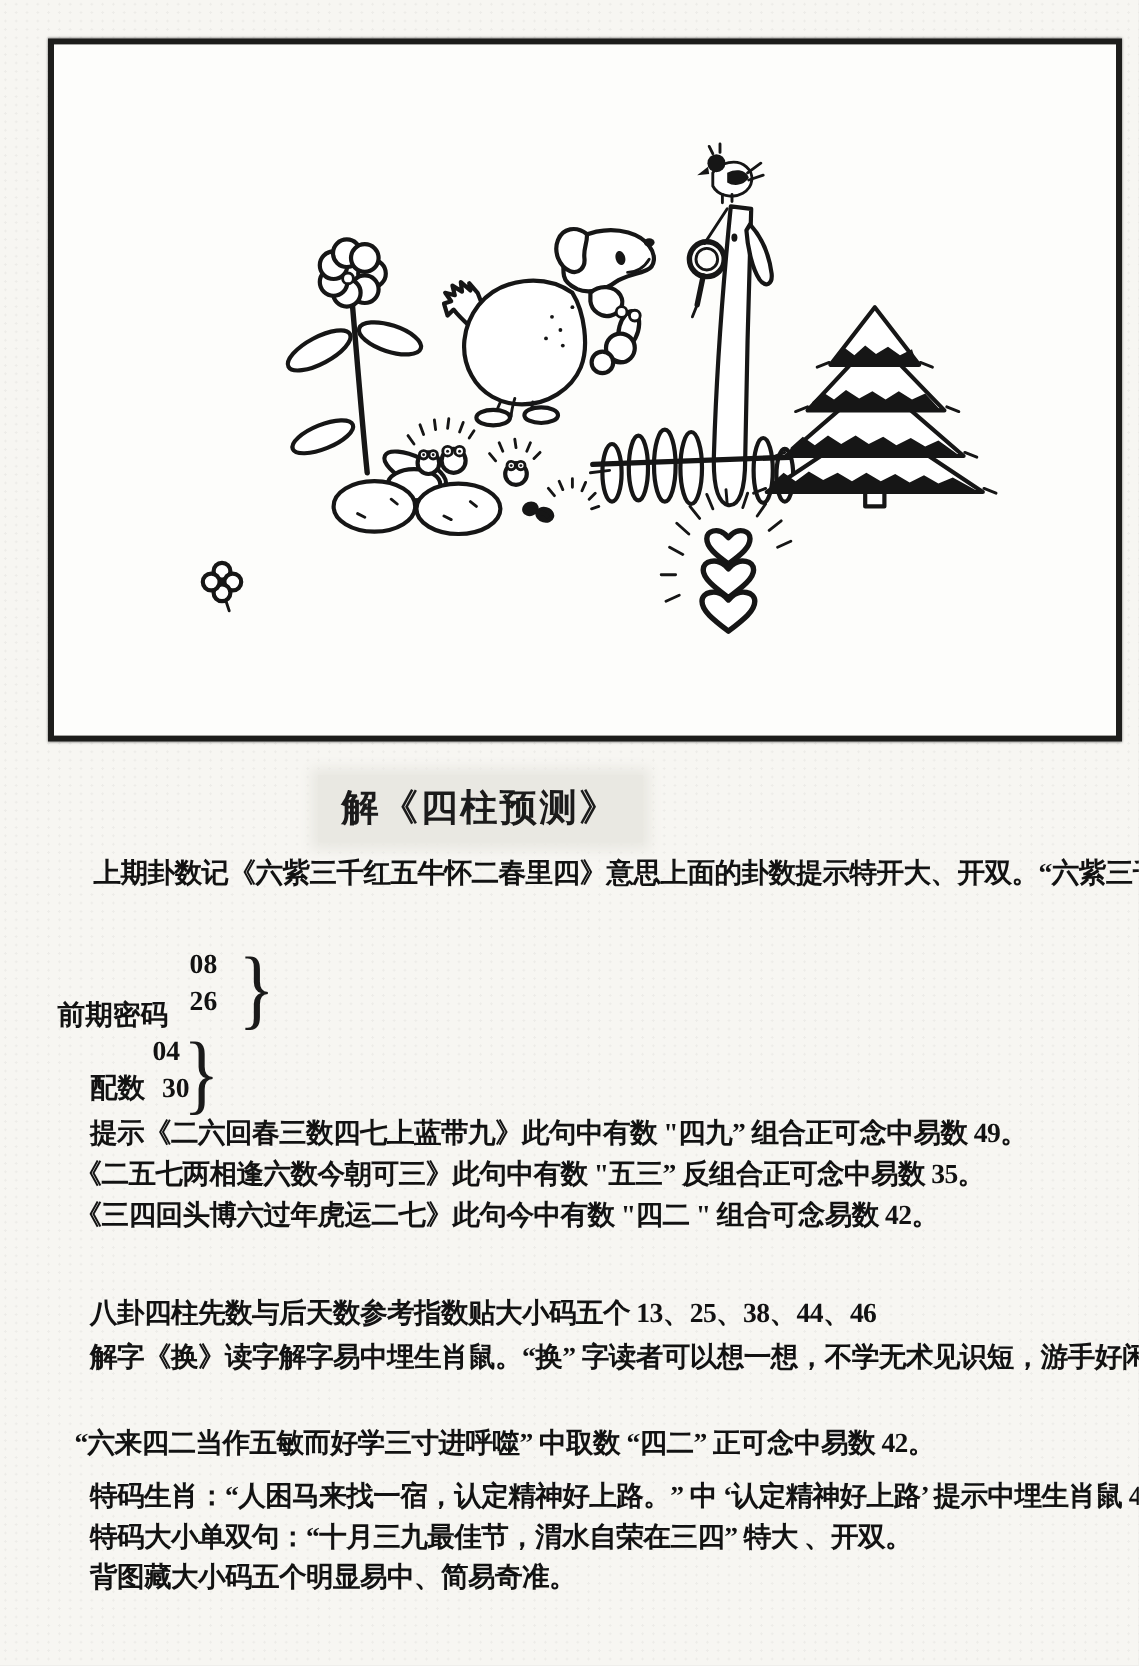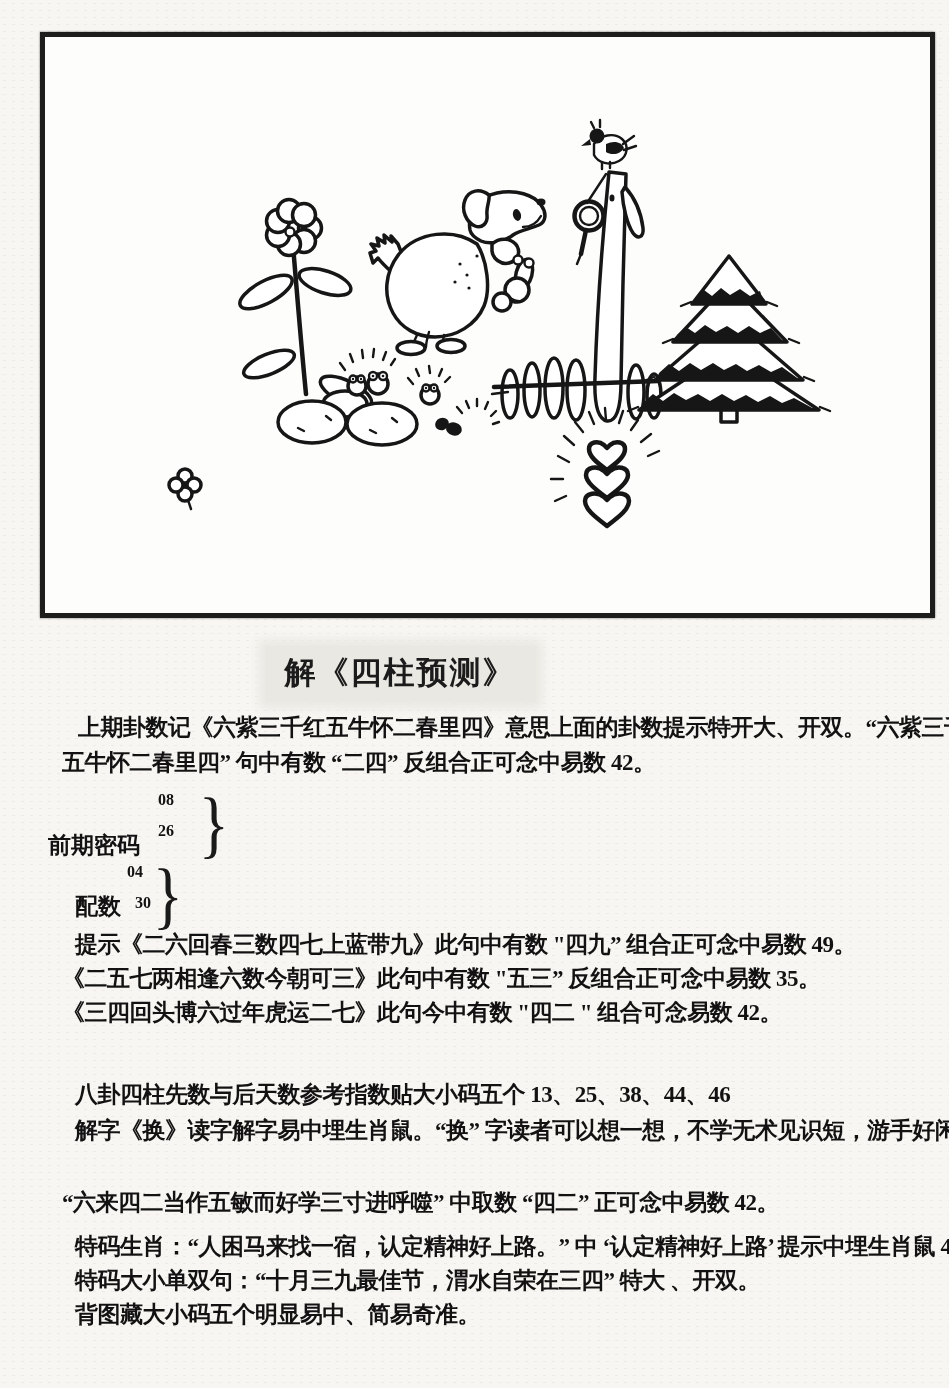--- a/index.html
+++ b/index.html
@@ -51,21 +51,21 @@
   .tline{
     position:absolute;
     font-size:23px;font-weight:600;letter-spacing:-0.5px;
     white-space:nowrap;color:#121212;
     line-height:30px;
   }
   .l-flush{left:62px;}
   .l-ind{left:75px;}
   
   .cb-label{position:absolute;font-size:23px;font-weight:600;color:#121212;white-space:nowrap;}
-  .cb-num{position:absolute;font-size:16px;font-weight:600;color:#121212;}
+  .cb-num{position:absolute;font-size:23px;font-weight:600;color:#121212;}
   .cb-brace{
     position:absolute;font-size:74px;font-weight:400;
     color:#1a1a1a;line-height:70px;
     transform:scaleX(0.85);
     font-family:"Liberation Serif","DejaVu Serif",serif;
   }
 </style>
 </head>
 <body>
 
@@ -205,21 +205,20 @@
         <path class="thin" d="M 529,430 L 518,424 M 534,413 L 524,404 M 543,400 L 535,390 M 554,392 L 549,380 M 566,388 L 565,376 M 579,391 L 583,379 M 591,398 L 598,388 M 601,410 L 611,402 M 608,424 L 619,419 M 523,447 L 511,447 M 526,464 L 515,469"></path>
       </g>
     </svg>
   </div>
 
   <div class="title-row">
     <span>解《四柱预测》</span>
   </div>
 
   <div class="tline" style="top:713px;left:78px;">上期卦数记《六紫三千红五牛怀二春里四》意思上面的卦数提示特开大、开双。“六紫三千红</div>
-  <div class="tline" style="top:748px;left:62px;">五牛怀二春里四” 句中有数 “二四” 反组合正可念中易数 42。</div>
 
   <div>
     <span class="cb-label" style="top:795px;left:48px;margin-top:35px;">前期密码</span>
     <span class="cb-num" style="top:791px;left:158px;">08</span>
     <span class="cb-num" style="top:822px;left:158px;">26</span>
     <span class="cb-brace" style="top:789px;left:196px;">}</span>
   </div>
 
   <div>
     <span class="cb-label" style="top:862px;left:75px;margin-top:29px;">配数</span>

